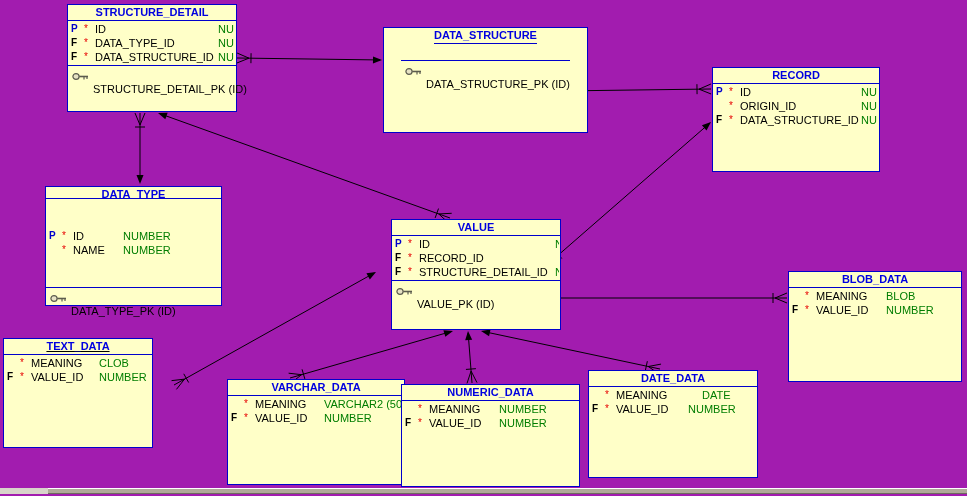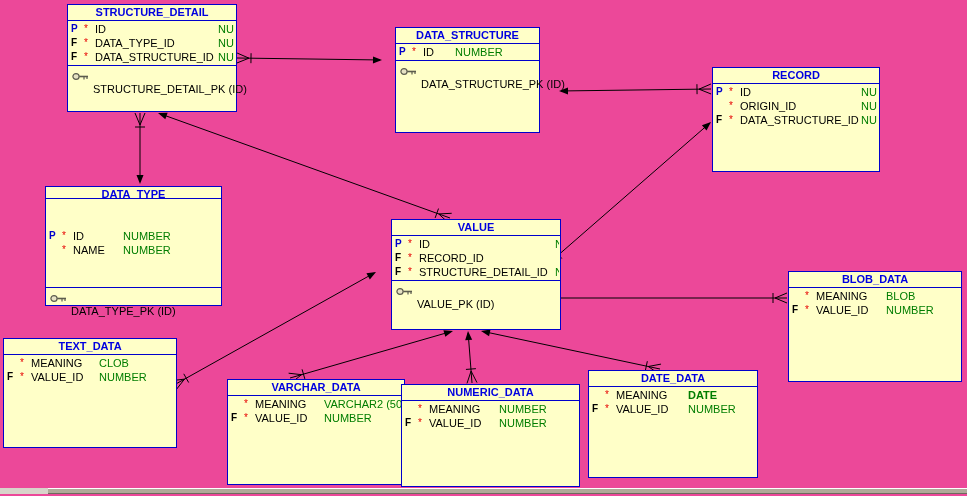--- a/index.html
+++ b/index.html
@@ -1,16 +1,16 @@
 <!DOCTYPE html>
 <html><head>
 <meta charset="utf-8">
 <style>
   html,body{margin:0;padding:0;background:#fff;}
-  #canvas{position:relative;width:967px;height:496px;background:#ec4899;overflow:hidden;
+  #canvas{position:relative;width:967px;height:496px;background:#a21caf;overflow:hidden;
           font-family:"Liberation Sans",sans-serif;}
   #rel-layer{position:absolute;left:0;top:0;width:967px;height:496px;}
   #entities{position:absolute;left:0;top:0;width:967px;height:496px;pointer-events:none;}
   .entity{position:absolute;box-sizing:border-box;background:#ffffc8;border:1px solid #0000cc;
           display:flex;flex-direction:column;font-size:11px;pointer-events:auto;}
   .etitle{height:15px;line-height:15px;text-align:center;color:#0000e0;font-weight:bold;
           border-bottom:1px solid #0000cc;white-space:nowrap;overflow:hidden;}
   .ecols{padding:1px 0 1px 0;}
   .crow{position:relative;height:14px;line-height:14px;white-space:nowrap;overflow:hidden;}
   .mk{position:absolute;left:3px;color:#0000cc;font-weight:bold;font-size:10px;}
@@ -130,21 +130,21 @@
             <svg class="keyicon" viewBox="0 0 17 9" xmlns="http://www.w3.org/2000/svg">
               <ellipse cx="4" cy="4.5" rx="3.1" ry="2.9" fill="#e6e2c4" stroke="#5c5c4e" stroke-width="1.2"></ellipse>
               <line x1="7.2" y1="4.5" x2="16" y2="4.5" stroke="#5c5c4e" stroke-width="1.6"></line>
               <line x1="12" y1="4.5" x2="12" y2="7.6" stroke="#5c5c4e" stroke-width="1.2"></line>
               <line x1="15" y1="4.5" x2="15" y2="7" stroke="#5c5c4e" stroke-width="1.2"></line>
             </svg>
             <span class="klbl">STRUCTURE_DETAIL_PK (ID)</span>
           </div>
         </div>
       </div>
-      <div class="entity" style="left: 395px; top: 27px; width: 145px; height: 106px;">
+      <div class="entity" style="left: 383px; top: 27px; width: 205px; height: 106px; align-items: center;">
         <div class="etitle">DATA_STRUCTURE</div>
         <div class="ecols">
           <div class="crow">
             <span class="mk">P</span>
             <span class="st">*</span>
             <span class="nm">ID</span>
             <span class="tp" style="left: 59px;">NUMBER</span>
           </div>
         </div>
         <div class="ekeys">
@@ -254,21 +254,21 @@
             <span class="tp" style="left: 97px;">BLOB</span>
           </div>
           <div class="crow">
             <span class="mk fk">F</span>
             <span class="st">*</span>
             <span class="nm">VALUE_ID</span>
             <span class="tp" style="left: 97px;">NUMBER</span>
           </div>
         </div>
       </div>
-      <div class="entity" style="left: 3px; top: 338px; width: 174px; height: 110px;">
+      <div class="entity" style="left: 3px; top: 338px; width: 150px; height: 110px; text-decoration: underline;">
         <div class="etitle">TEXT_DATA</div>
         <div class="ecols">
           <div class="crow">
             <span class="mk"></span>
             <span class="st">*</span>
             <span class="nm">MEANING</span>
             <span class="tp" style="left: 95px;">CLOB</span>
           </div>
           <div class="crow">
             <span class="mk fk">F</span>
@@ -312,21 +312,21 @@
           </div>
         </div>
       </div>
       <div class="entity" style="left: 588px; top: 370px; width: 170px; height: 108px;">
         <div class="etitle">DATE_DATA</div>
         <div class="ecols">
           <div class="crow">
             <span class="mk"></span>
             <span class="st">*</span>
             <span class="nm">MEANING</span>
-            <span class="tp" style="left: 99px; font-weight: bold;">DATE</span>
+            <span class="tp" style="left: 113px;">DATE</span>
           </div>
           <div class="crow">
             <span class="mk fk">F</span>
             <span class="st">*</span>
             <span class="nm">VALUE_ID</span>
             <span class="tp" style="left: 99px;">NUMBER</span>
           </div>
         </div>
       </div>
     </div>

